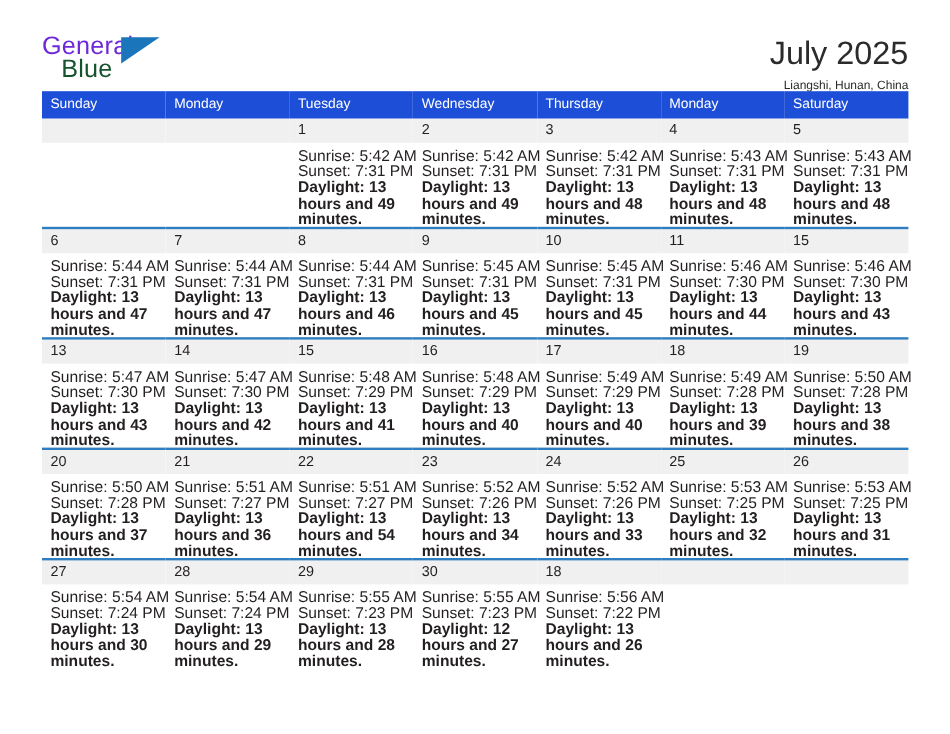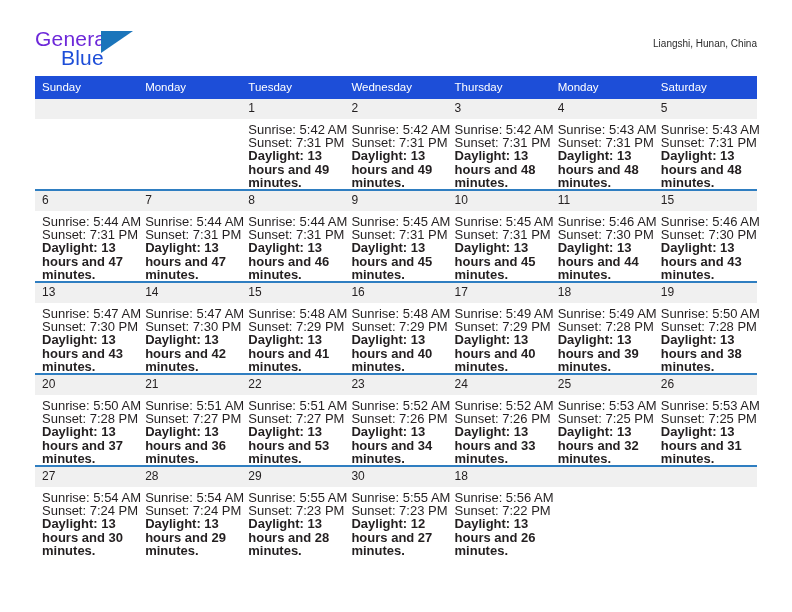--- a/index.html
+++ b/index.html
@@ -41,25 +41,25 @@
     position: absolute;
     left: 0;
     top: 0;
     font-size: 21px;
     letter-spacing: .2px;
     color: #6d28d9;
     line-height: 1;
   }
   .logo-blue {
     position: absolute;
-    left: 26px;
+    left: 16px;
     top: 19px;
     font-size: 21px;
     letter-spacing: .2px;
-    color: #1d4ed8;
+    color: #14532d;
     line-height: 1;
   }
   .logo-tri {
     position: absolute;
     left: 66px;
     top: 3px;
     width: 0;
     height: 0;
     border-left: 32px solid #1b75bb;
     border-bottom: 22px solid transparent;
@@ -140,20 +140,21 @@
 
   <div class="masthead">
 
     <div class="logo">
       <span class="logo-general">General</span>
       <span class="logo-tri"></span>
       <span class="logo-blue">Blue</span>
     </div>
 
     <div class="title-block">
+      <h1 class="cal-title">July 2025</h1>
       <p class="cal-subtitle">Liangshi, Hunan, China</p>
     </div>
 
   </div>
 
   <table class="calendar">
     <thead>
       <tr>
         <th>Sunday</th>
         <th>Monday</th>
@@ -358,21 +359,21 @@
             <div>Sunrise: 5:51 AM</div>
             <div>Sunset: 7:27 PM</div>
             <div class="daylight">Daylight: 13 hours and 36 minutes.</div>
           </div>
         </td>
         <td>
           <div class="daynum">22</div>
           <div class="details">
             <div>Sunrise: 5:51 AM</div>
             <div>Sunset: 7:27 PM</div>
-            <div class="daylight">Daylight: 13 hours and 53 minutes.</div>
+            <div class="daylight">Daylight: 13 hours and 54 minutes.</div>
           </div>
         </td>
         <td>
           <div class="daynum">23</div>
           <div class="details">
             <div>Sunrise: 5:52 AM</div>
             <div>Sunset: 7:26 PM</div>
             <div class="daylight">Daylight: 13 hours and 34 minutes.</div>
           </div>
         </td>

